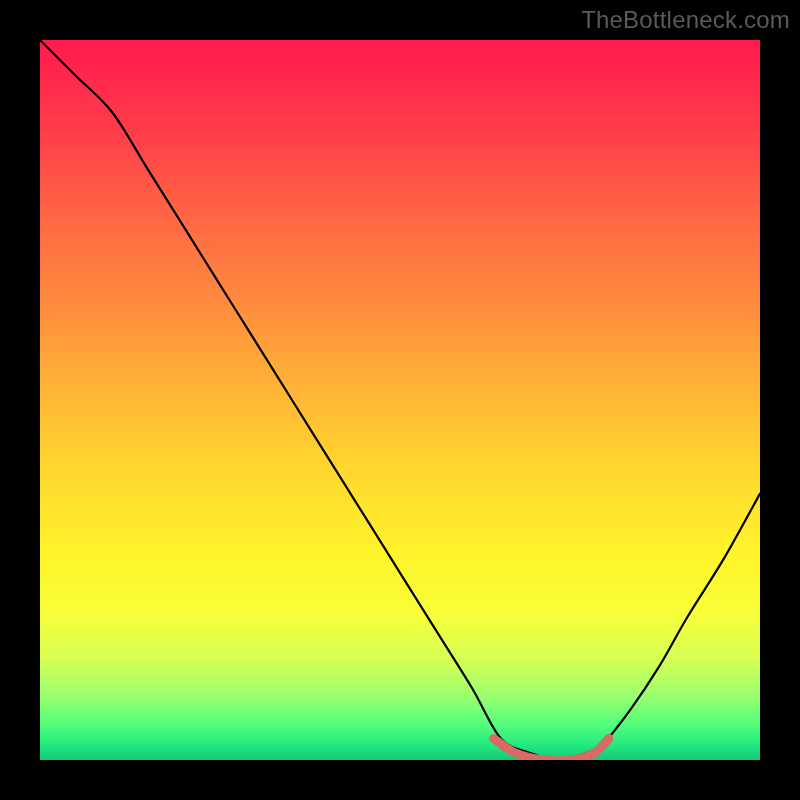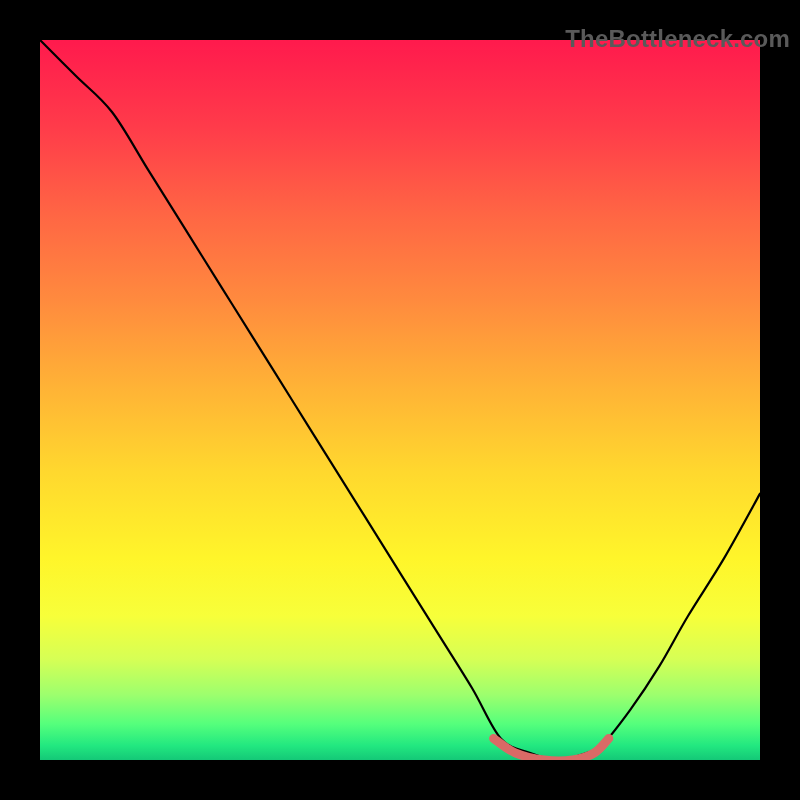--- a/index.html
+++ b/index.html
@@ -16,24 +16,23 @@
     width: 800px;
     height: 800px;
     background: #000;
   }
   .watermark {
     position: absolute;
     top: 6px;
     right: 10px;
     color: #5a5a5a;
     font-size: 24px;
-    font-weight: 700;
+    font-weight: 400;
     letter-spacing: 0.2px;
     z-index: 10;
-    margin-top: 19px;
   }
   .plot-area {
     position: absolute;
     left: 40px;
     top: 40px;
     width: 720px;
     height: 720px;
     overflow: hidden;
   }
   .gradient {

